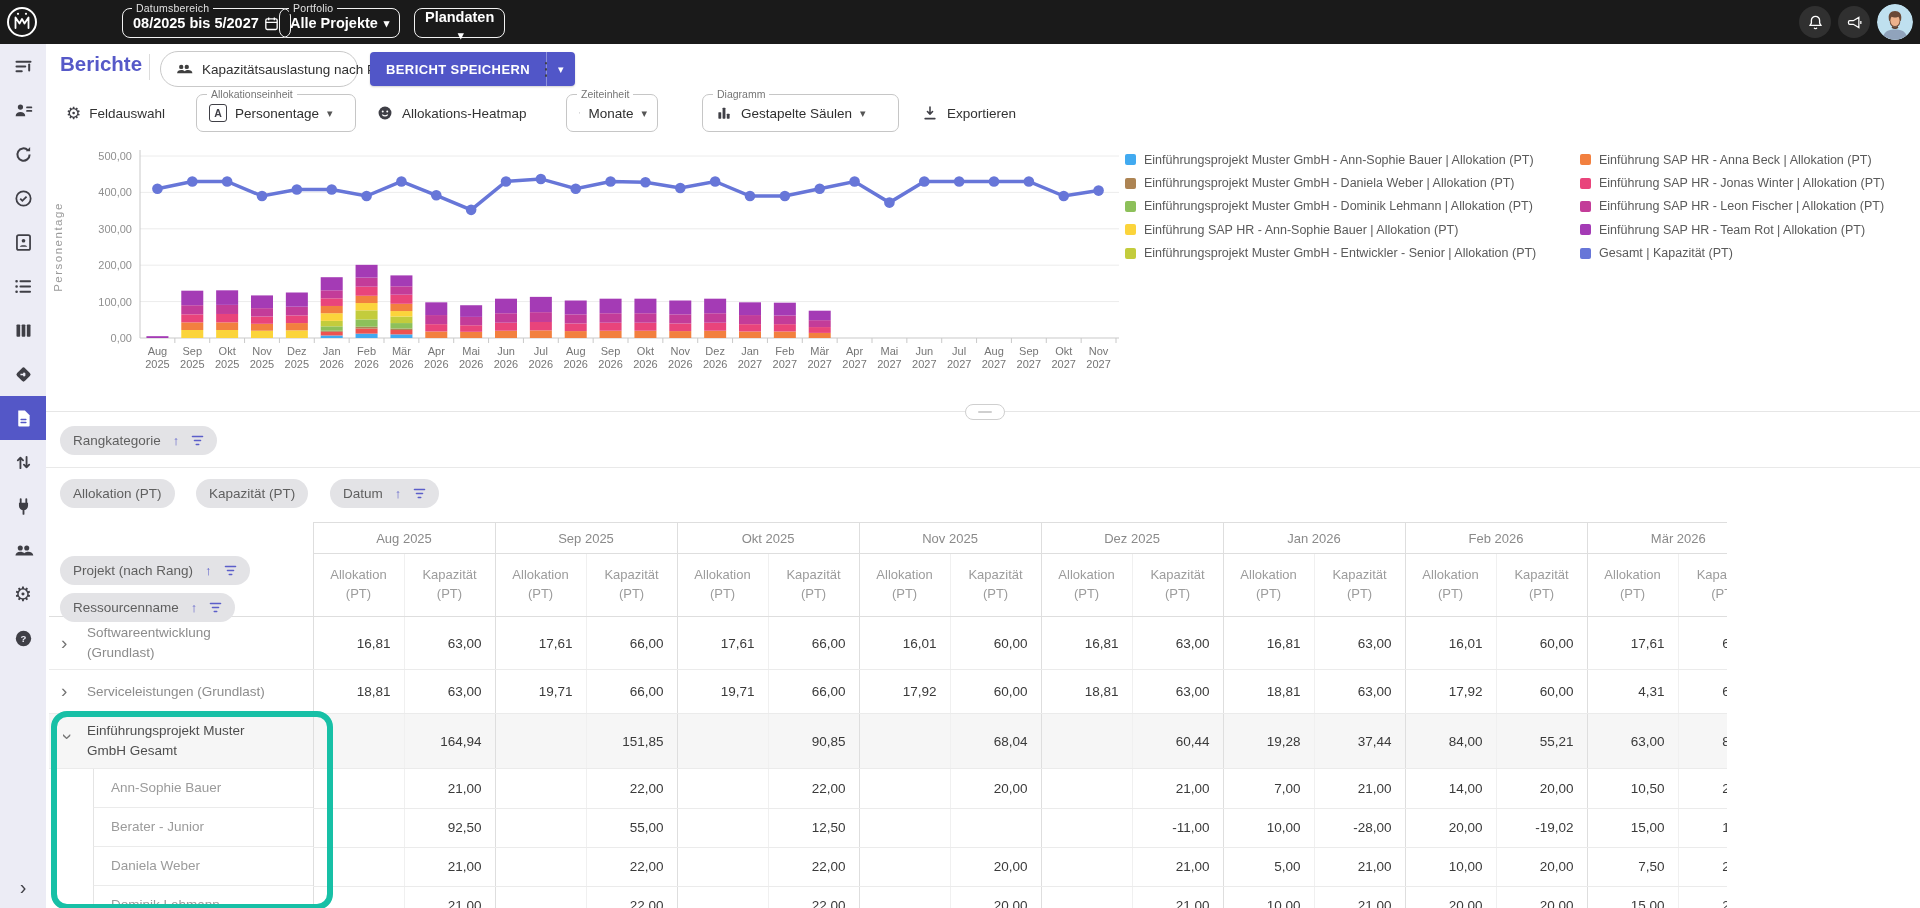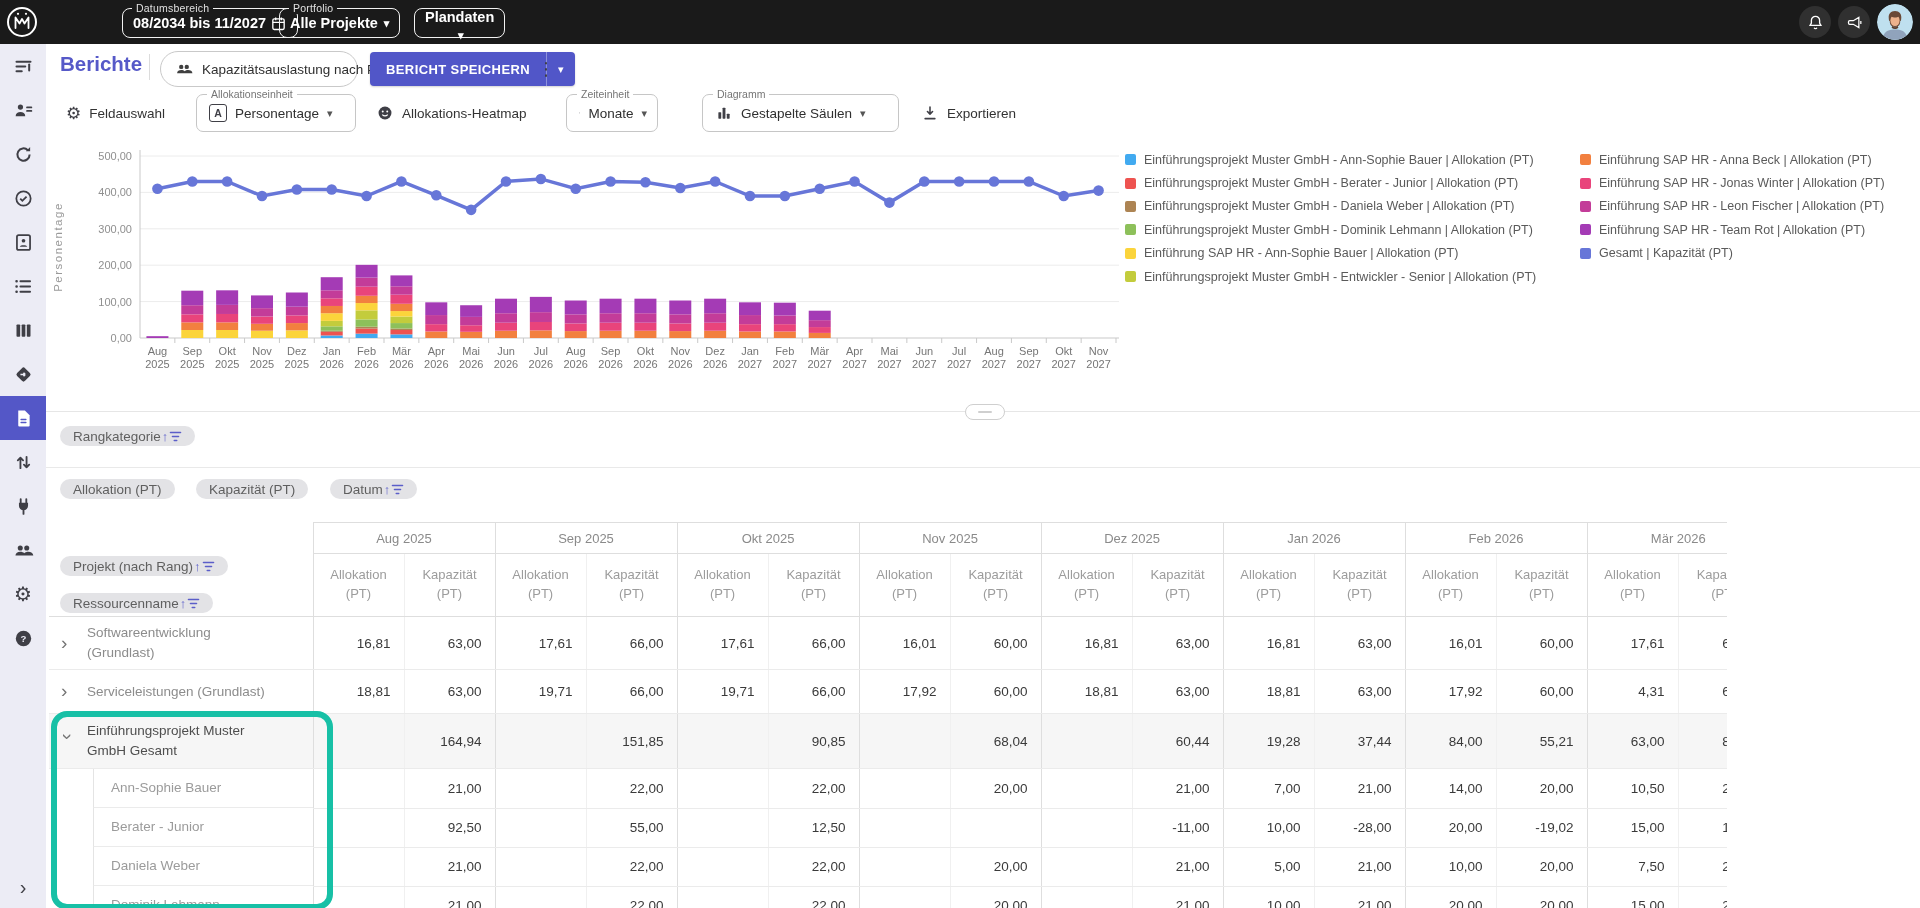--- a/index.html
+++ b/index.html
@@ -70,22 +70,22 @@
   .sw{width:11px;height:11px;border-radius:2px;flex:none;}
   .lg-t{font-size:12.5px;color:#5a5a5a;white-space:nowrap;}
 
   
   .split-line{left:46px;top:411px;width:1874px;height:1px;background:#e6e6e6;}
   .split-handle{left:965px;top:404px;width:38px;height:14px;border:1.5px solid #cfcfcf;border-radius:8px;background:#fff;
     display:flex;align-items:center;justify-content:center;cursor:row-resize;}
   .split-handle::after{content:"";width:14px;height:2px;background:#cfcfcf;border-radius:1px;}
 
   
-  .chip{position:absolute;height:20px;background:#E3E3E6;border-radius:15px;display:inline-flex;align-items:center;
-    gap:1px;padding:0 13px;font-size:13.5px;color:#5f5f5f;cursor:pointer;white-space:nowrap;}
+  .chip{position:absolute;height:29px;background:#E3E3E6;border-radius:15px;display:inline-flex;align-items:center;
+    gap:12px;padding:0 13px;font-size:13.5px;color:#5f5f5f;cursor:pointer;white-space:nowrap;}
   .chip .up{color:#5B5EC9;font-size:13px;font-weight:bold;}
   .chip svg{width:13px;height:11px;}
   .rule{left:46px;top:467px;width:1874px;height:1px;background:#e9e9e9;}
 
   
   .tablewrap{left:49px;top:522px;width:1678px;height:386px;overflow:hidden;}
   table.rt{border-collapse:collapse;table-layout:fixed;width:1720px;}
   .rt th,.rt td{box-sizing:border-box;}
   .c0{border:none;background:#fff;}
   .c0b{border-bottom:1px solid #dedede;}
@@ -119,21 +119,21 @@
     <div class="abs logo">
       <svg viewBox="0 0 36 36" fill="none">
           <circle cx="18" cy="18" r="14" stroke="#fff" stroke-width="2"></circle>
           <path d="M11.5 24V13.5l4 6 2.5-4.5 2.5 4.5 4-6V24" stroke="#fff" stroke-width="1.8" stroke-linejoin="round" stroke-linecap="round"></path>
           <circle cx="14" cy="9.8" r="1.1" fill="#fff"></circle>
           <circle cx="22" cy="9.8" r="1.1" fill="#fff"></circle>
         </svg>
     </div>
     <div class="tb-field" style="left:122px;top:8px;">
       <span class="flab">Datumsbereich</span>
-      <span>08/2034 bis 11/2027</span>
+      <span>08/2025 bis 5/2027</span>
       <svg width="17" height="17" viewBox="0 0 24 24" fill="none" stroke="#fff" stroke-width="1.9">
           <rect x="4" y="5.5" width="16" height="15" rx="2"></rect>
           <path d="M8 3.5v4M16 3.5v4M4 10.5h16"></path>
         </svg>
     </div>
     <div class="tb-field" style="left:279px;top:8px;">
       <span class="flab">Portfolio</span>
       <span>Alle Projekte</span>
       <span class="tb-caret">▾</span>
     </div>
@@ -552,24 +552,20 @@
       <text x="22" y="109" class="ylab" text-anchor="middle" transform="rotate(-90 22 109)">Personentage</text>
     </svg>
 
   <div class="abs legend">
     <div class="lg-col" style="left:0;">
         <div class="lg-item">
           <span class="sw" style="background:#41AAF0"></span>
           <span class="lg-t">Einführungsprojekt Muster GmbH - Ann-Sophie Bauer | Allokation (PT)</span>
         </div>
         <div class="lg-item">
-          <span class="sw" style="background:#EE5350"></span>
-          <span class="lg-t">Einführungsprojekt Muster GmbH - Berater - Junior | Allokation (PT)</span>
-        </div>
-        <div class="lg-item">
           <span class="sw" style="background:#AD8453"></span>
           <span class="lg-t">Einführungsprojekt Muster GmbH - Daniela Weber | Allokation (PT)</span>
         </div>
         <div class="lg-item">
           <span class="sw" style="background:#8DC05A"></span>
           <span class="lg-t">Einführungsprojekt Muster GmbH - Dominik Lehmann | Allokation (PT)</span>
         </div>
         <div class="lg-item">
           <span class="sw" style="background:#FBD43B"></span>
           <span class="lg-t">Einführung SAP HR - Ann-Sophie Bauer | Allokation (PT)</span>

